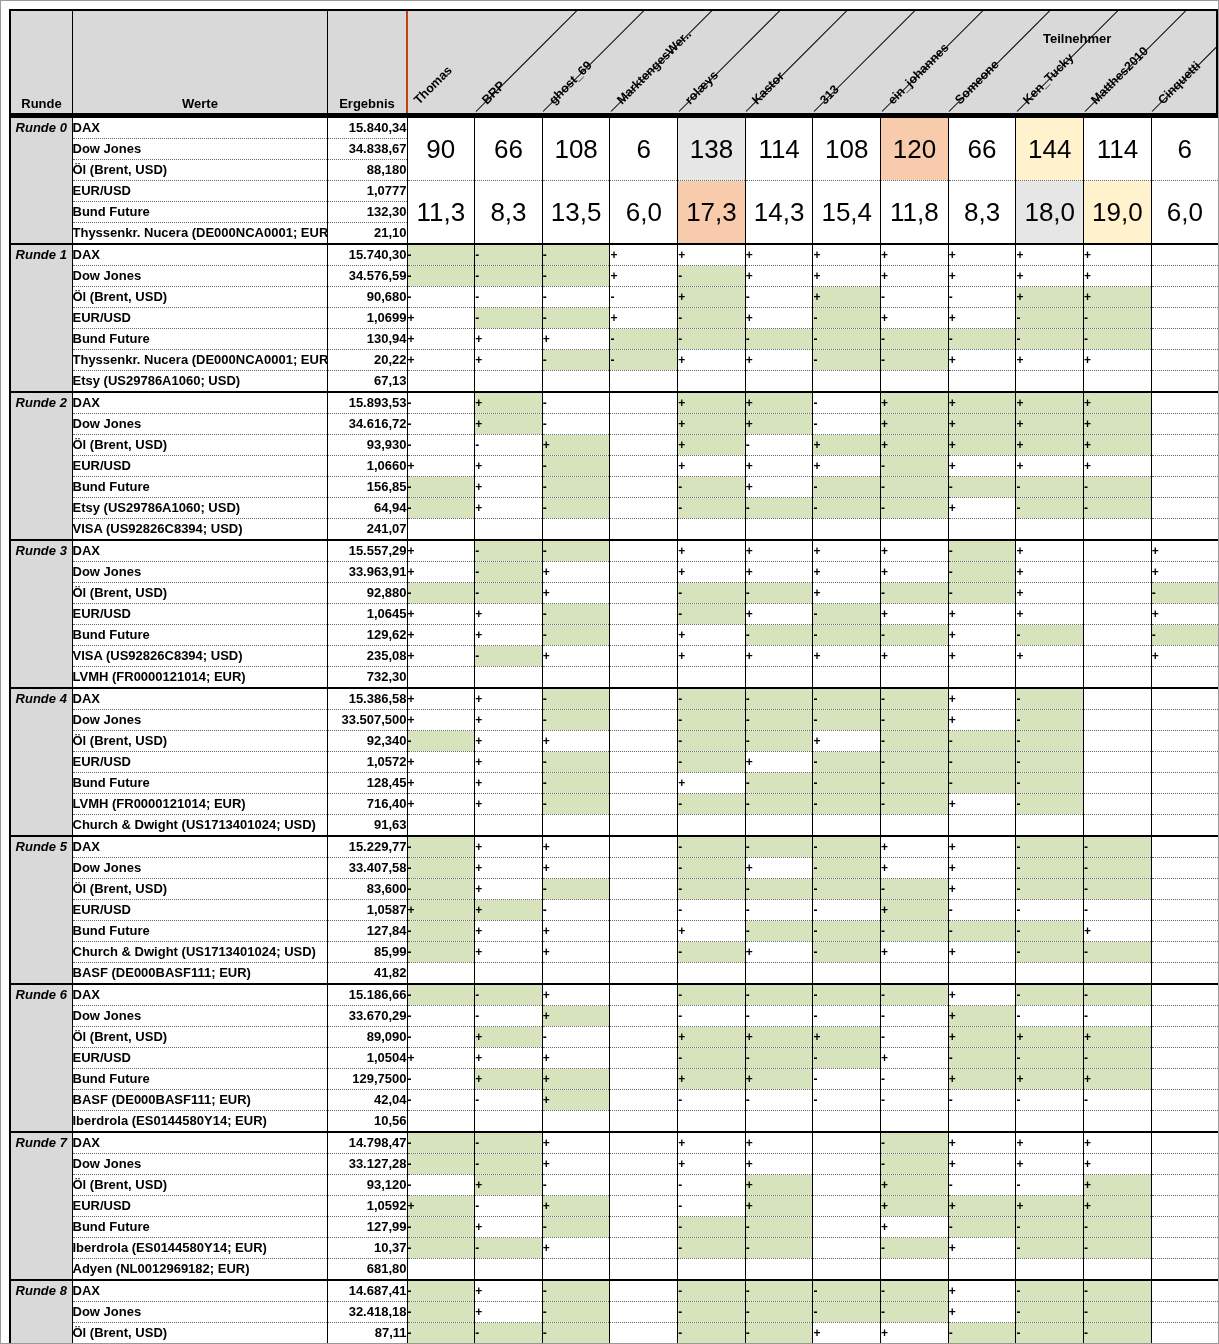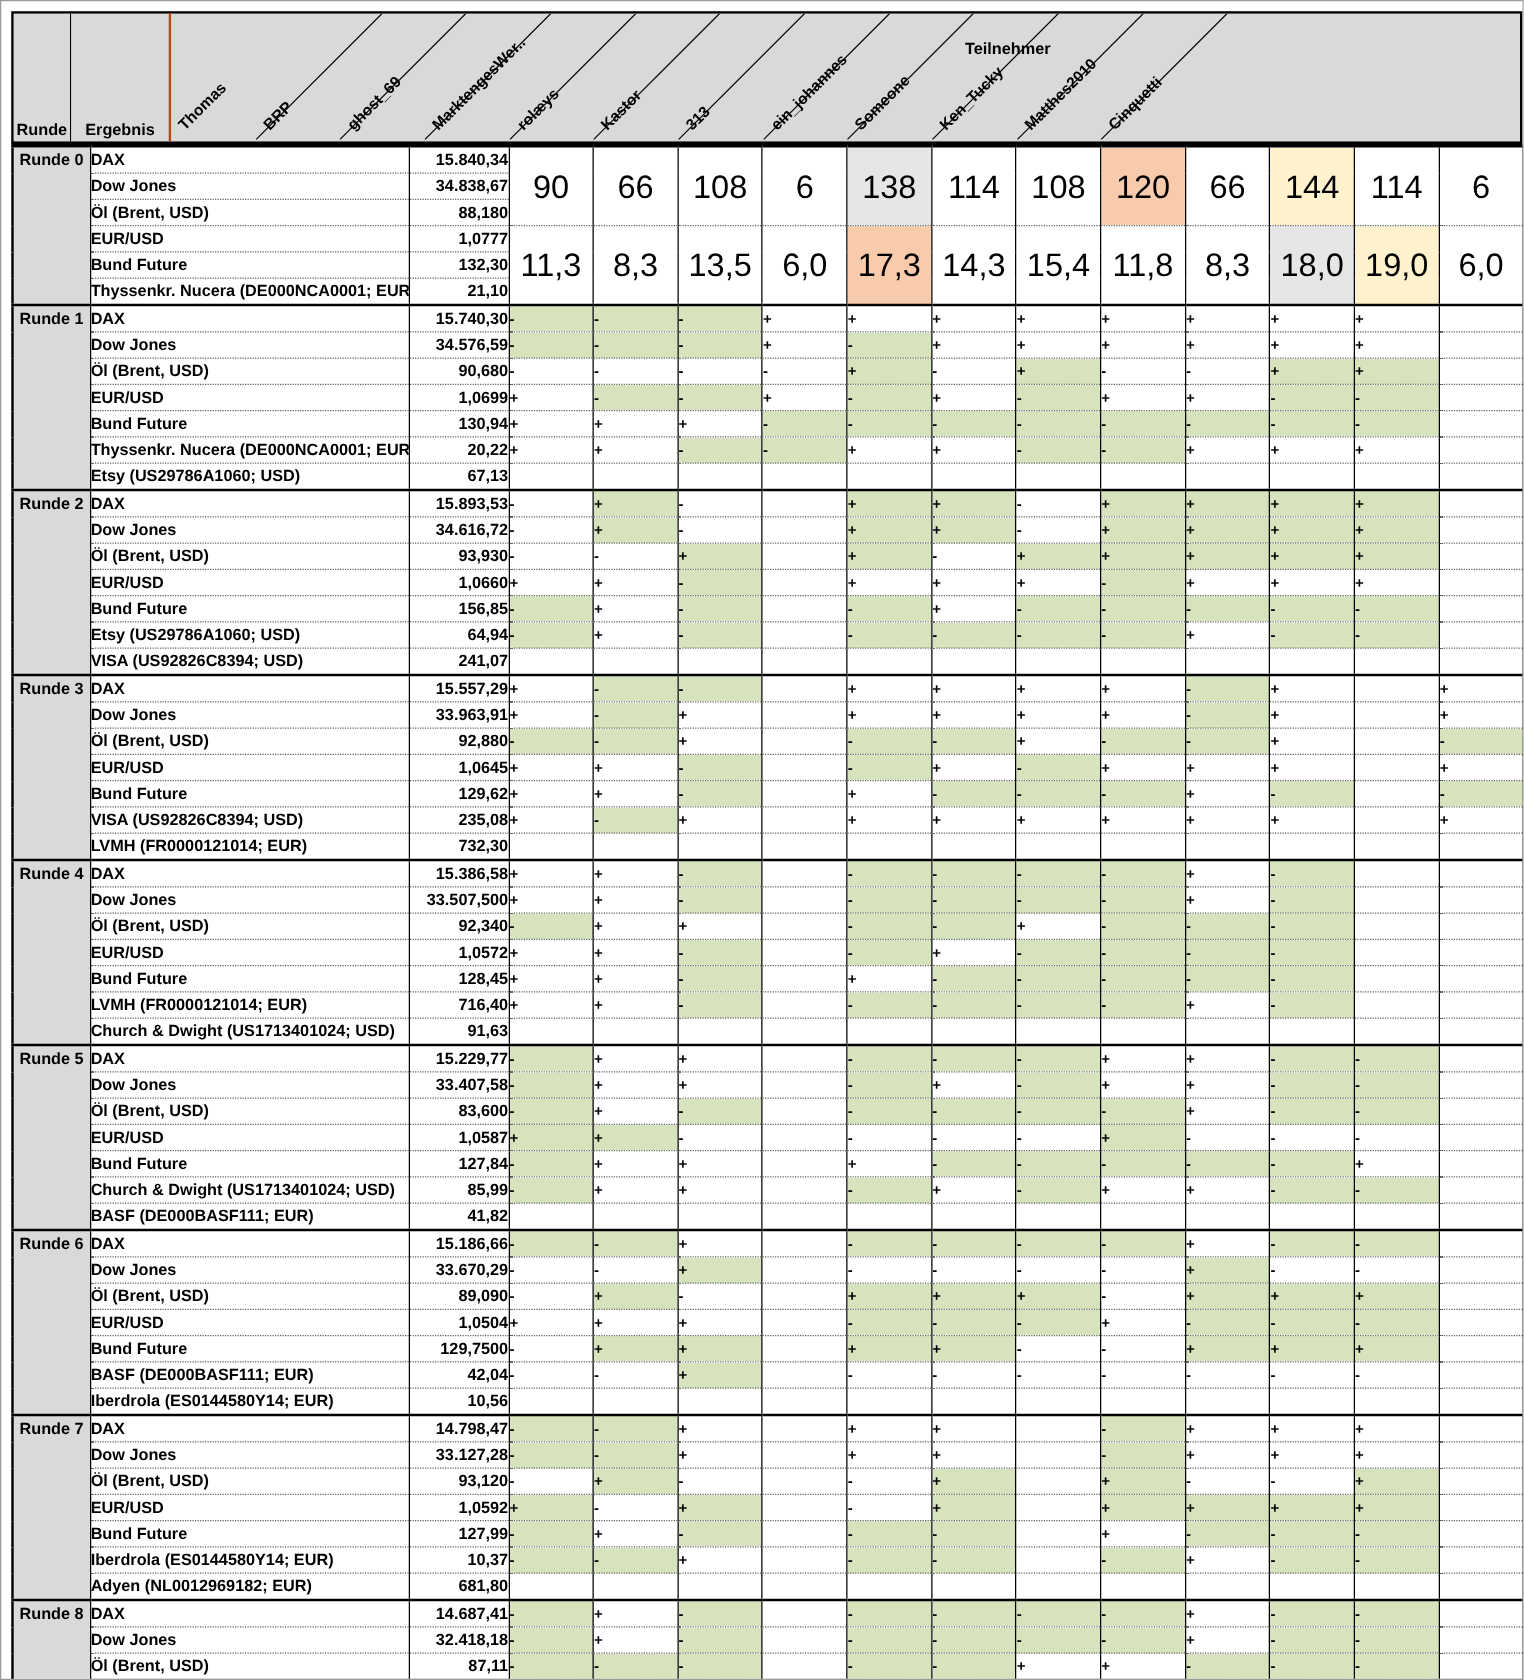--- a/index.html
+++ b/index.html
@@ -1,50 +1,53 @@
 <!DOCTYPE html>
 <html style="--green: #d6e3bc; --orange: #f8cbad; --yellow: #fff2cc; --gray: #e7e6e6; --hbg: #d9d9d9;"><head>
 <meta charset="utf-8">
 <style>
   html,body{margin:0;padding:0;background:#fff;font-family:"Liberation Sans",sans-serif;}
   .page{width:1219px;height:1344px;border:1px solid #9a9a9a;box-sizing:border-box;background:#fff;position:relative;overflow:hidden;}
   .sheet{position:absolute;left:8px;top:8px;width:1209px;}
   
   .hdr{display:flex;height:102px;border:2px solid #000;border-bottom:3px solid #000;box-sizing:content-box;background:var(--hbg,#d9d9d9);}
   .hcell{box-sizing:border-box;border-right:1px solid #000;display:flex;align-items:flex-end;justify-content:center;font-weight:bold;font-size:13px;padding-bottom:2px;background:var(--hbg,#d9d9d9);}
-  .h-runde{width:46px;text-align:right;}
+  .h-runde{width:62px;text-align:right;}
   .h-werte{width:255px;}
   .h-ergebnis{width:80px;border-right:2px solid #c2410c;}
   .h-parts{position:relative;flex:1;overflow:hidden;background:var(--hbg,#d9d9d9);}
   .teiln{position:absolute;top:20px;left:635px;font-weight:bold;font-size:13px;}
   .pname{position:absolute;transform:rotate(-45deg);transform-origin:0 100%;font-weight:bold;font-size:12.5px;white-space:nowrap;}
   .diag{position:absolute;width:150px;height:0;border-top:1px solid #000;transform:rotate(-45deg);transform-origin:0 50%;}
   
   table.grid{border-collapse:collapse;table-layout:fixed;width:1209px;border:2px solid #000;}
   table.grid td{box-sizing:border-box;height:20.2px;border-right:1px solid #000;border-bottom:1px dotted #666;overflow:hidden;white-space:nowrap;padding:0;line-height:20px;}
   tr.rstart td{border-top:2px solid #000;}
-  td.runde{background:var(--hbg,#d9d9d9);font-weight:bold;font-size:13px;vertical-align:top;text-align:center;padding-top:1px;}
+  td.runde{background:var(--hbg,#d9d9d9);font-weight:bold;font-size:13px;vertical-align:top;text-align:center;padding-top:1px;font-style:italic;}
   td.werte{font-weight:bold;font-size:13px;text-align:left;padding-left:3px;}
   td.erg{font-weight:bold;font-size:13px;text-align:right;padding-right:3px;border-right:2px solid #000;margin-top:32px;}
   td.sign{font-weight:600;font-size:12px;text-align:left;padding-left:3px;}
   td.green{background:var(--green,#d6e3bc);}
   td.score{font-weight:400;font-size:26px;text-align:center;vertical-align:middle;border-bottom:1px dotted #666;}
   td.bg-orange{background:var(--orange,#f8cbad);}
   td.bg-yellow{background:var(--yellow,#fff2cc);}
   td.bg-gray{background:var(--gray,#e7e6e6);}
 </style>
 </head>
 <body>
 
 <div class="page">
   <div class="sheet">
 
     <div class="hdr">
       <div class="hcell h-runde">
           <span>Runde</span>
+        </div>
+      <div class="hcell h-werte">
+          <span>Werte</span>
         </div>
       <div class="hcell h-ergebnis">
           <span>Ergebnis</span>
         </div>
       <div class="h-parts">
         <span class="teiln">Teilnehmer</span>
       <div class="diag" style="left: 67.6667px; top: 100px;"></div>
           <span class="pname" style="left: 13px; top: 82px;">Thomas</span>
           <div class="diag" style="left: 135.333px; top: 100px;"></div>
           <span class="pname" style="left: 80.6667px; top: 82px;">BRP</span>

